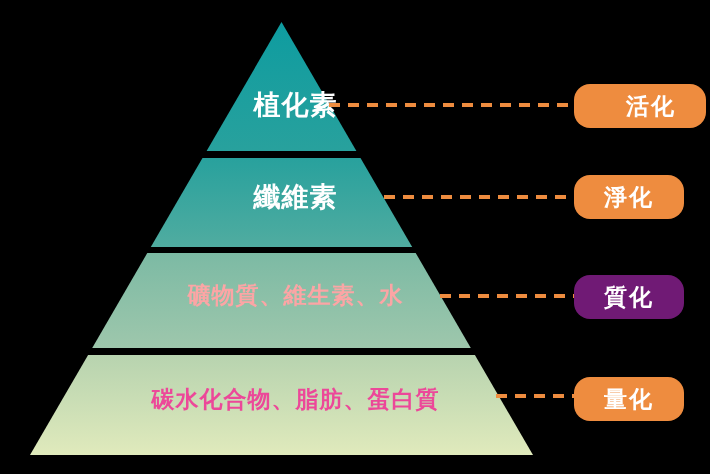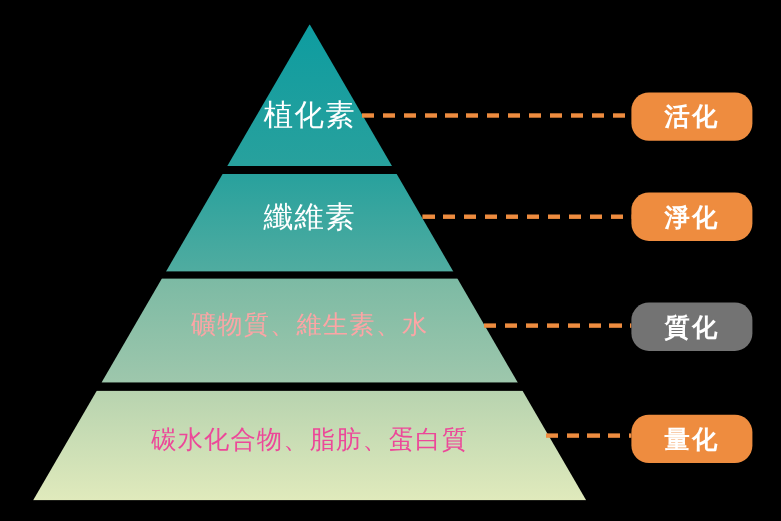--- a/index.html
+++ b/index.html
@@ -19,22 +19,22 @@
   .level-1{top:0;height:129px;
     clip-path:polygon(251.5px 0, 326.4px 129px, 176.6px 129px);}
   .level-2{top:136px;height:89px;
     clip-path:polygon(172.5px 0, 330.5px 0, 382.2px 89px, 120.8px 89px);}
   .level-3{top:231px;height:95px;
     clip-path:polygon(117.3px 0, 385.7px 0, 440.8px 95px, 62.2px 95px);}
   .level-4{top:333px;height:100px;
     clip-path:polygon(58.1px 0, 444.9px 0, 503px 100px, 0px 100px);}
 
   .level-label{
-    position:absolute;left:30px;width:503px;text-align:center;
-    color:#fff;font-weight:normal;letter-spacing:1px;line-height:1;
+    position:absolute;left:44px;width:503px;text-align:center;
+    color:#fff;font-weight:bold;letter-spacing:1px;line-height:1;
     white-space:nowrap;
   }
   .label-1{top:92px;font-size:27px;}
   .label-2{top:184px;font-size:27px;}
   .label-3{top:284px;font-size:23px;}
   .label-4{top:388px;font-size:23px;}
 
   .dash{
     position:absolute;height:4px;
   }
@@ -70,26 +70,26 @@
   <div class="level-label label-1" style="color: rgb(255, 255, 255);">植化素</div>
   <div class="level-label label-2" style="color: rgb(255, 255, 255);">纖維素</div>
   <div class="level-label label-3" style="color: #fca5a5;">礦物質、維生素、水</div>
   <div class="level-label label-4" style="color: #ec4899;">碳水化合物、脂肪、蛋白質</div>
 
   <div class="dash dash-1" style="background: repeating-linear-gradient(90deg, rgb(238, 140, 63) 0px, rgb(238, 140, 63) 11px, transparent 11px, transparent 19px);"></div>
   <div class="dash dash-2" style="background: repeating-linear-gradient(90deg, rgb(238, 140, 63) 0px, rgb(238, 140, 63) 11px, transparent 11px, transparent 19px);"></div>
   <div class="dash dash-3" style="background: repeating-linear-gradient(90deg, rgb(238, 140, 63) 0px, rgb(238, 140, 63) 11px, transparent 11px, transparent 19px);"></div>
   <div class="dash dash-4" style="background: repeating-linear-gradient(90deg, rgb(238, 140, 63) 0px, rgb(238, 140, 63) 11px, transparent 11px, transparent 19px);"></div>
 
-  <div class="tag tag-1" style="background: rgb(238, 140, 63); color: rgb(255, 255, 255);">
+  <div class="tag tag-1" style="background: rgb(238, 140, 63); color: rgb(255, 255, 255); padding-left: 22px;">
     <span>活化</span>
   </div>
   <div class="tag tag-2" style="background: rgb(238, 140, 63); color: rgb(255, 255, 255); text-align: right;">
     <span>淨化</span>
   </div>
-  <div class="tag tag-3" style="background: #737373; color: rgb(255, 255, 255);">
+  <div class="tag tag-3" style="background: #701a75; color: rgb(255, 255, 255);">
     <span>質化</span>
   </div>
   <div class="tag tag-4" style="background: rgb(238, 140, 63); color: rgb(255, 255, 255);">
     <span>量化</span>
   </div>
 
 </div>
 
 </body></html>

